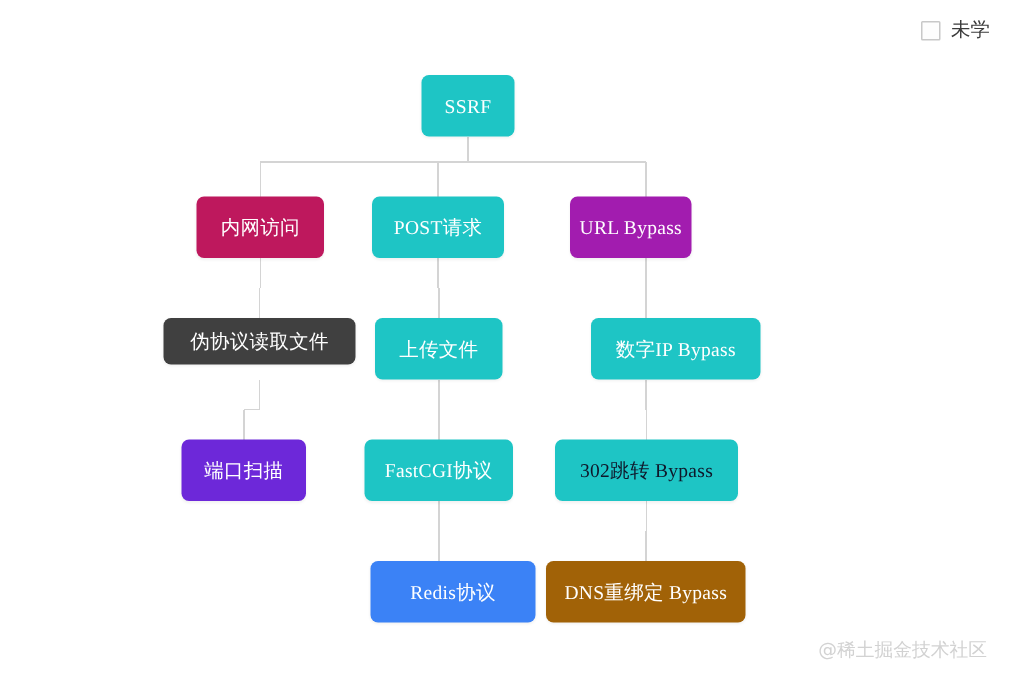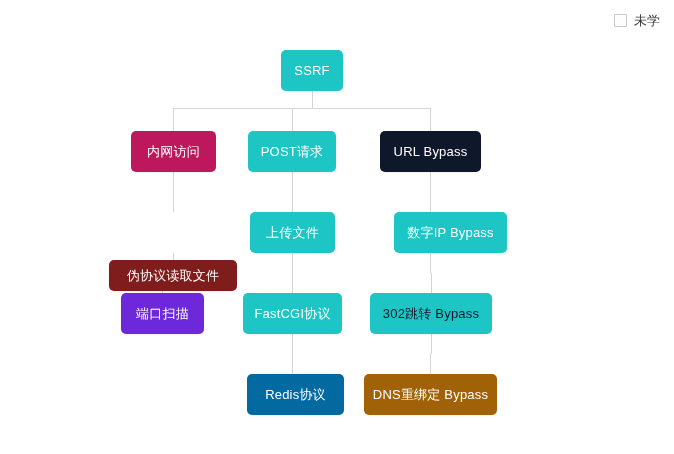--- a/index.html
+++ b/index.html
@@ -65,21 +65,21 @@
     display: flex;
     align-items: center;
     justify-content: center;
     box-sizing: border-box;
     font-size: 13px;
     letter-spacing: 0.2px;
     white-space: nowrap;
     padding: 0 14px;
     height: 41px;
     box-shadow: 0 1px 2px rgba(0,0,0,0.06);
-    font-family: Liberation Sans, sans-serif;
+    font-family: Liberation Serif, serif;
     user-select: none;
   }
   
   .watermark {
     position: absolute;
     right: 16px;
     bottom: 12px;
     font-size: 12.5px;
     color: #d2d2d2;
     z-index: 3;
@@ -125,43 +125,44 @@
   <div id="nodes">
       <div class="node" style="left: 281px; top: 50px; width: 62px; height: 41px; background: rgb(30, 197, 197); color: rgb(255, 255, 255);">
         <span>SSRF</span>
       </div>
       <div class="node" style="left: 131px; top: 131px; width: 85px; height: 41px; background: #be185d; color: rgb(255, 255, 255);">
         <span>内网访问</span>
       </div>
       <div class="node" style="left: 248px; top: 131px; width: 88px; height: 41px; background: rgb(30, 197, 197); color: rgb(255, 255, 255);">
         <span>POST请求</span>
       </div>
-      <div class="node" style="left: 380px; top: 131px; width: 101px; height: 41px; background: #0f172a; color: rgb(255, 255, 255);">
+      <div class="node" style="left: 380px; top: 131px; width: 81px; height: 41px; background: #a21caf; color: rgb(255, 255, 255);">
         <span>URL Bypass</span>
       </div>
-      <div class="node" style="left: 109px; top: 212px; width: 128px; height: 31px; background: #7f1d1d; color: rgb(255, 255, 255); margin-top: 48px;">
+      <div class="node" style="left: 109px; top: 212px; width: 128px; height: 31px; background: #404040; color: rgb(255, 255, 255);">
         <span>伪协议读取文件</span>
       </div>
       <div class="node" style="left: 250px; top: 212px; width: 85px; height: 41px; background: rgb(30, 197, 197); color: rgb(255, 255, 255);">
         <span>上传文件</span>
       </div>
       <div class="node" style="left: 394px; top: 212px; width: 113px; height: 41px; background: rgb(30, 197, 197); color: rgb(255, 255, 255);">
         <span>数字IP Bypass</span>
       </div>
       <div class="node" style="left: 121px; top: 293px; width: 83px; height: 41px; background: #6d28d9; color: rgb(255, 255, 255);">
         <span>端口扫描</span>
       </div>
       <div class="node" style="left: 243px; top: 293px; width: 99px; height: 41px; background: rgb(30, 197, 197); color: rgb(255, 255, 255);">
         <span>FastCGI协议</span>
       </div>
       <div class="node" style="left: 370px; top: 293px; width: 122px; height: 41px; background: rgb(30, 197, 197); color: #0f172a;">
         <span>302跳转 Bypass</span>
       </div>
-      <div class="node" style="left: 247px; top: 374px; width: 97px; height: 41px; background: #0369a1; color: rgb(255, 255, 255);">
+      <div class="node" style="left: 247px; top: 374px; width: 110px; height: 41px; background: #3b82f6; color: rgb(255, 255, 255);">
         <span>Redis协议</span>
       </div>
       <div class="node" style="left: 364px; top: 374px; width: 133px; height: 41px; background: #a16207; color: rgb(255, 255, 255);">
         <span>DNS重绑定 Bypass</span>
       </div>
     </div>
 
+  <div class="watermark">@稀土掘金技术社区</div>
 
 </div>
 
 </body></html>

